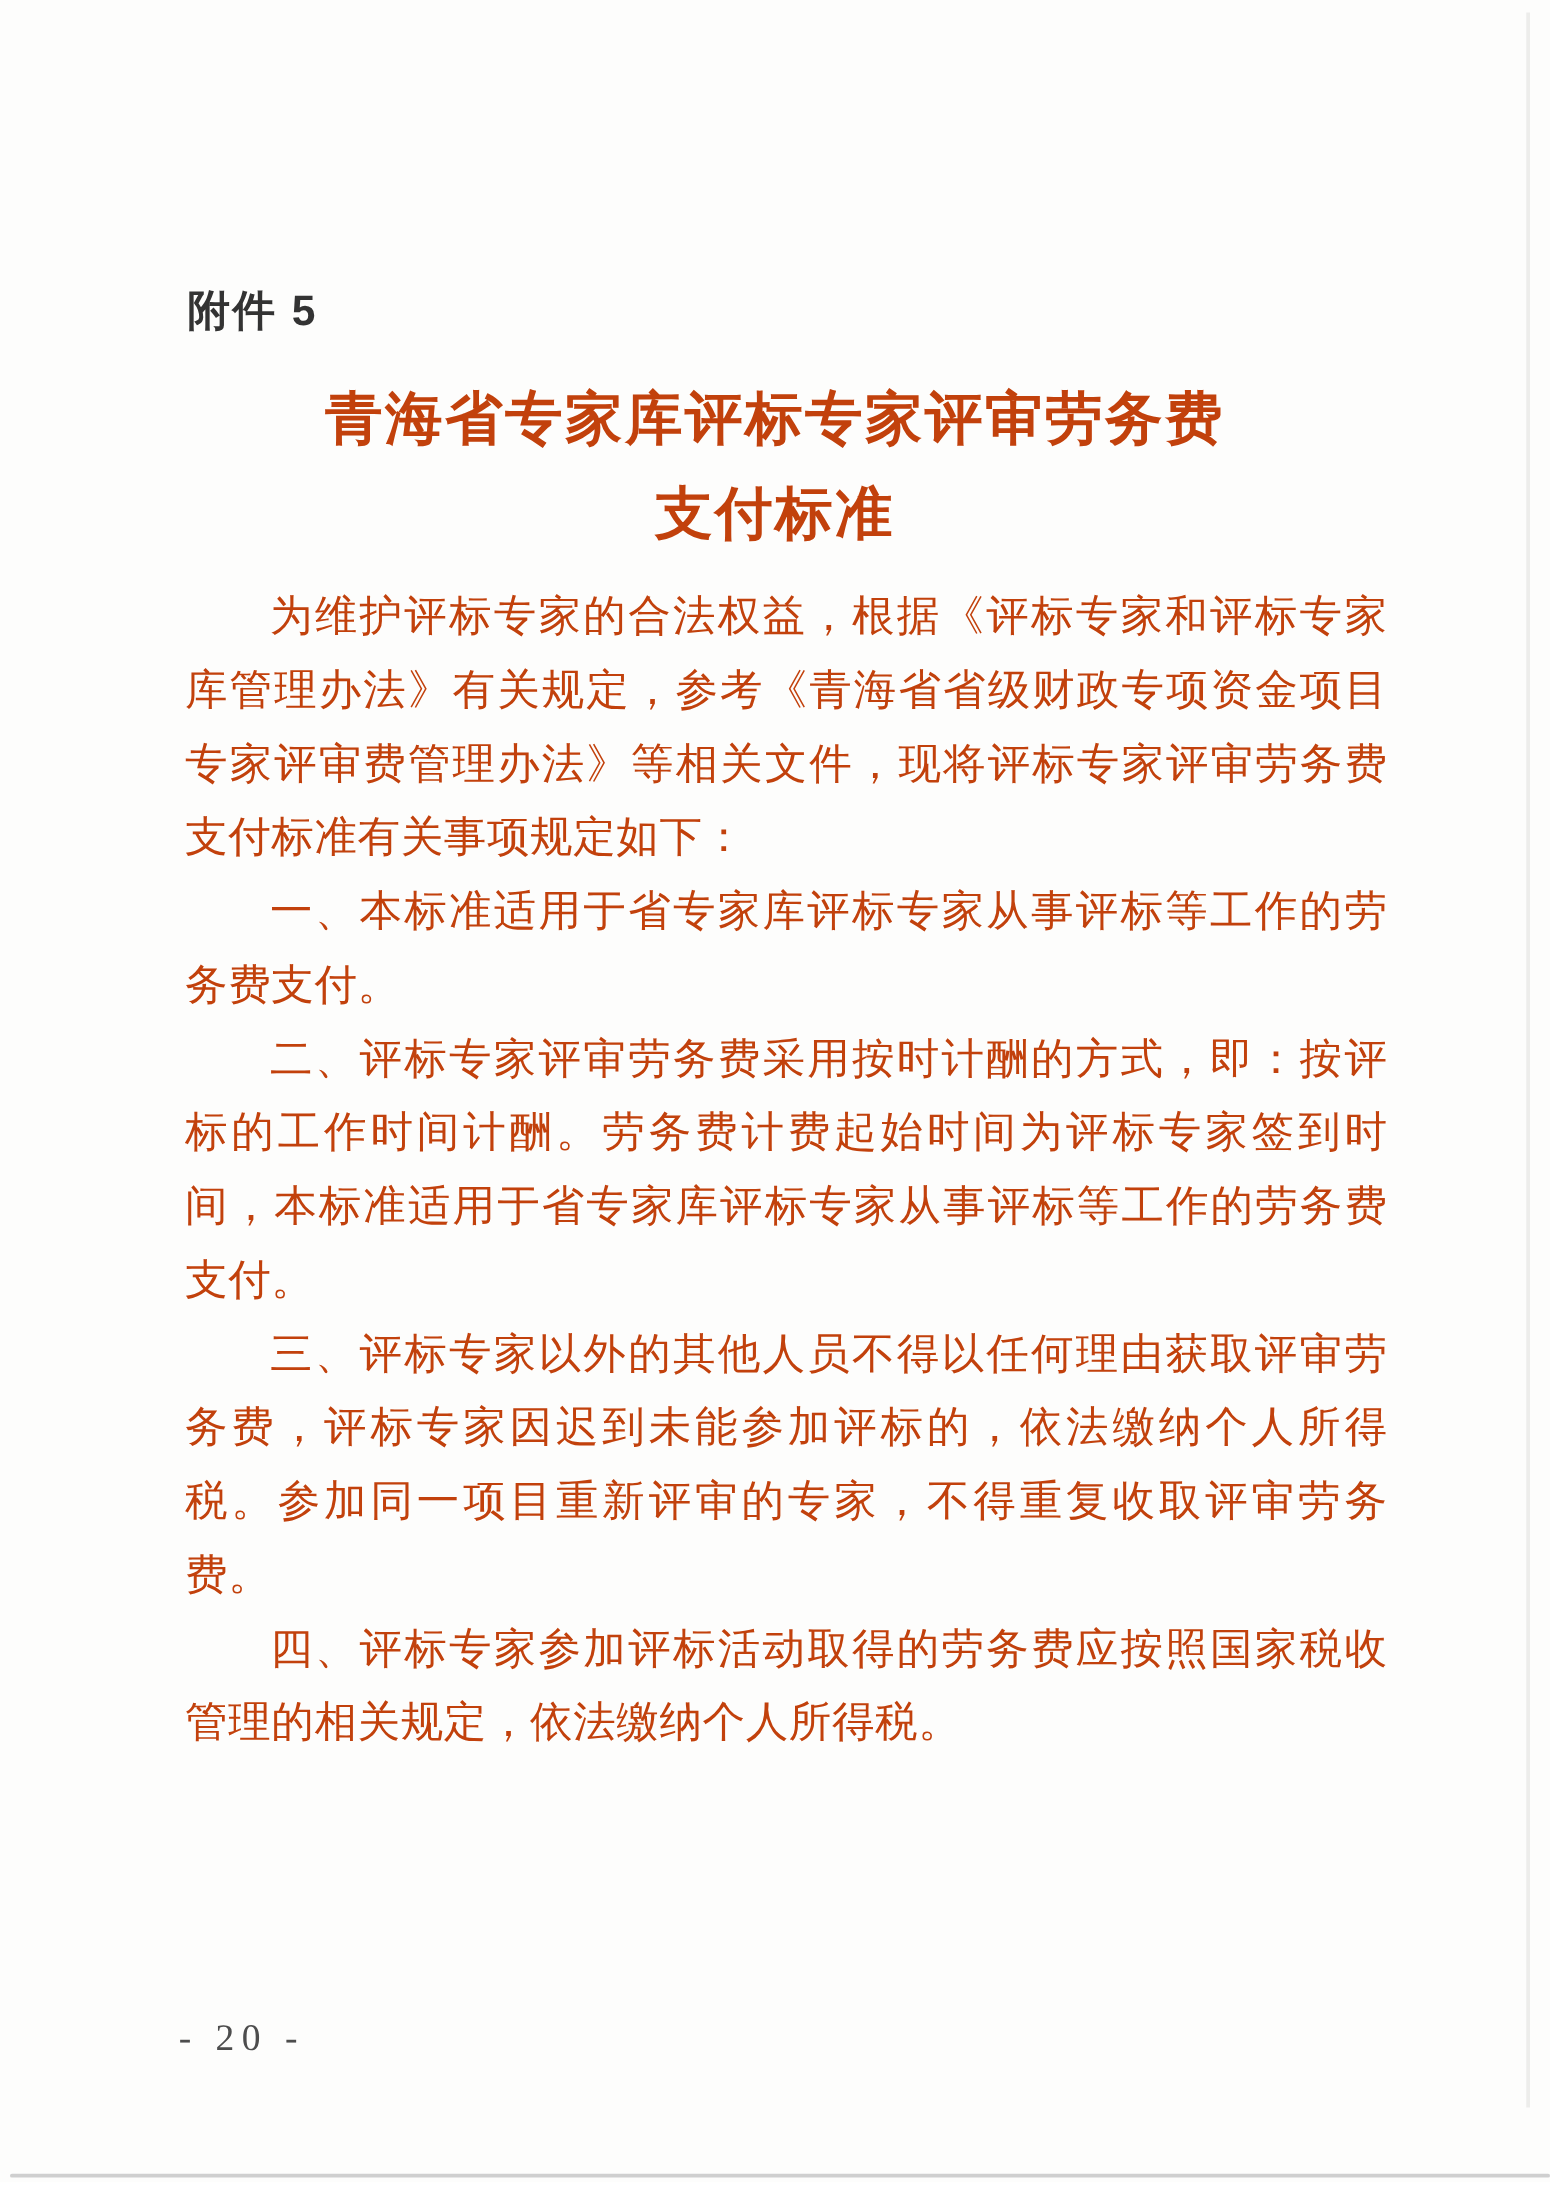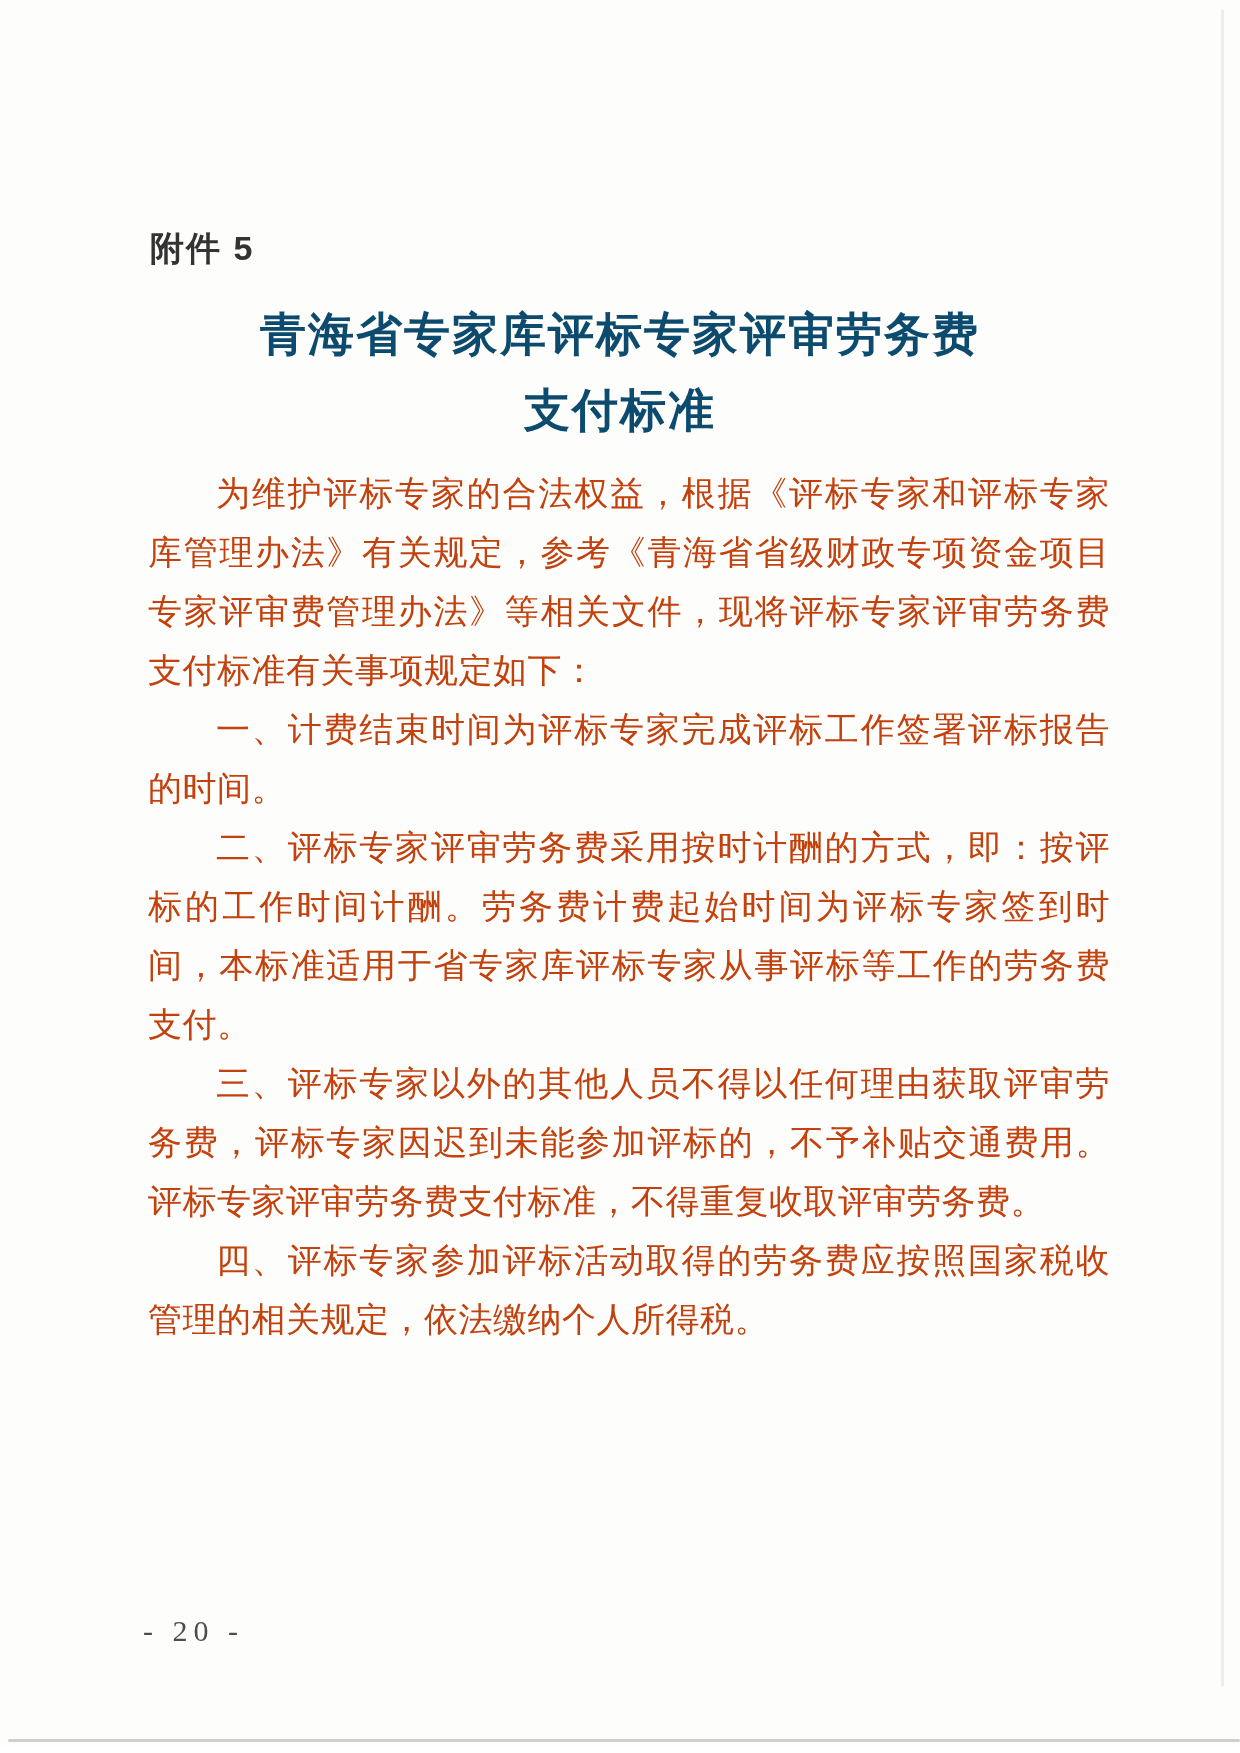--- a/index.html
+++ b/index.html
@@ -31,21 +31,21 @@
     position: absolute;
     left: 0;
     right: 0;
     top: 296px;
     text-align: center;
     font-family: "Liberation Sans", "DejaVu Sans", sans-serif;
     font-weight: bold;
     font-size: 46px;
     line-height: 76px;
     letter-spacing: 2px;
-    color: #0c4a6e;
+    color: #c2410c;
   }
   .doc-body {
     position: absolute;
     left: 148px;
     top: 464px;
     width: 962px;
     font-size: 34px;
     line-height: 59px;
     letter-spacing: 0.5px;
     text-align: justify;
@@ -89,23 +89,23 @@
 
   <div class="attachment-label">附件 5</div>
 
   <div class="doc-title">
     <div>青海省专家库评标专家评审劳务费</div>
     <div>支付标准</div>
   </div>
 
   <div class="doc-body">
     <p class="body-para">为维护评标专家的合法权益，根据《评标专家和评标专家库管理办法》有关规定，参考《青海省省级财政专项资金项目专家评审费管理办法》等相关文件，现将评标专家评审劳务费支付标准有关事项规定如下：</p>
-      <p class="body-para">一、计费结束时间为评标专家完成评标工作签署评标报告的时间。</p>
+      <p class="body-para">一、本标准适用于省专家库评标专家从事评标等工作的劳务费支付。</p>
       <p class="body-para">二、评标专家评审劳务费采用按时计酬的方式，即：按评标的工作时间计酬。劳务费计费起始时间为评标专家签到时间，本标准适用于省专家库评标专家从事评标等工作的劳务费支付。</p>
-      <p class="body-para">三、评标专家以外的其他人员不得以任何理由获取评审劳务费，评标专家因迟到未能参加评标的，不予补贴交通费用。评标专家评审劳务费支付标准，不得重复收取评审劳务费。</p>
+      <p class="body-para">三、评标专家以外的其他人员不得以任何理由获取评审劳务费，评标专家因迟到未能参加评标的，依法缴纳个人所得税。参加同一项目重新评审的专家，不得重复收取评审劳务费。</p>
       <p class="body-para">四、评标专家参加评标活动取得的劳务费应按照国家税收管理的相关规定，依法缴纳个人所得税。</p>
   </div>
 
   <div class="page-number">- 20 -</div>
 
   <div class="scan-line-right"></div>
   <div class="scan-line-bottom"></div>
 
 </div>
 

